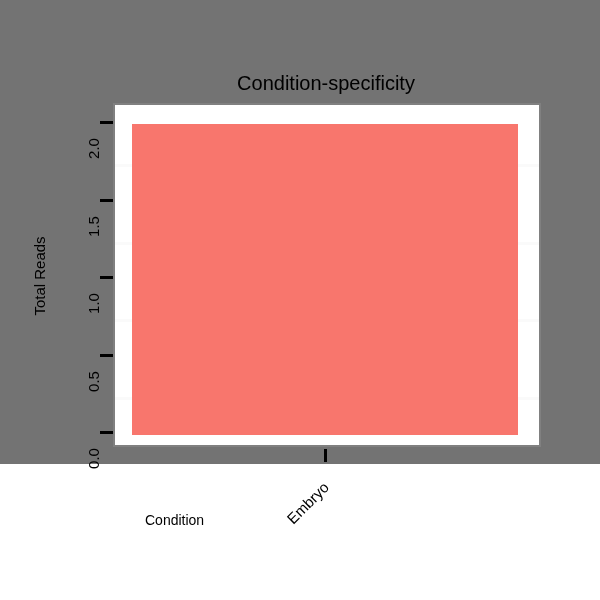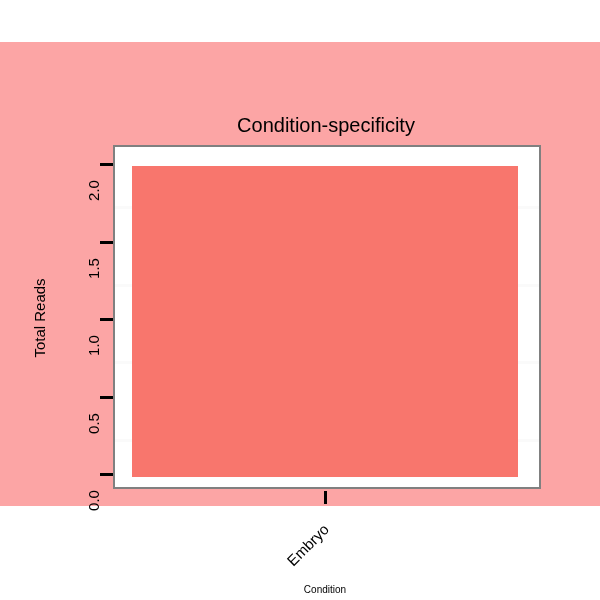--- a/index.html
+++ b/index.html
@@ -15,22 +15,21 @@
     font-family: "Liberation Sans", sans-serif;
     color: #000000;
     -webkit-font-smoothing: antialiased;
   }
 
   #chart-canvas {
     position: absolute;
     left: 0; top: 0;
     width: 600px;
     height: 464px;
-    background: #fca5a5;
-    margin-top: 42px;
+    background: #737373;
   }
 
   
   #chart-title {
     position: absolute;
     left: 0;
     top: 71px;
     width: 652px;
     text-align: center;
     font-size: 20px;
@@ -112,24 +111,24 @@
     font-size: 15px;
     line-height: 16px;
     white-space: nowrap;
     transform-origin: 50% 50%;
     transform: rotate(-90deg);
     color: #000000;
   }
   #xlabel {
     position: absolute;
     left: 145px;
-    top: 540px;
+    top: 512px;
     width: 360px;
-    text-align: center;
-    font-size: 10px;
+    text-align: left;
+    font-size: 14px;
     line-height: 16px;
     white-space: nowrap;
     color: #000000;
   }
 </style>
 </head>
 <body>
 
 <div id="chart-canvas">
 

